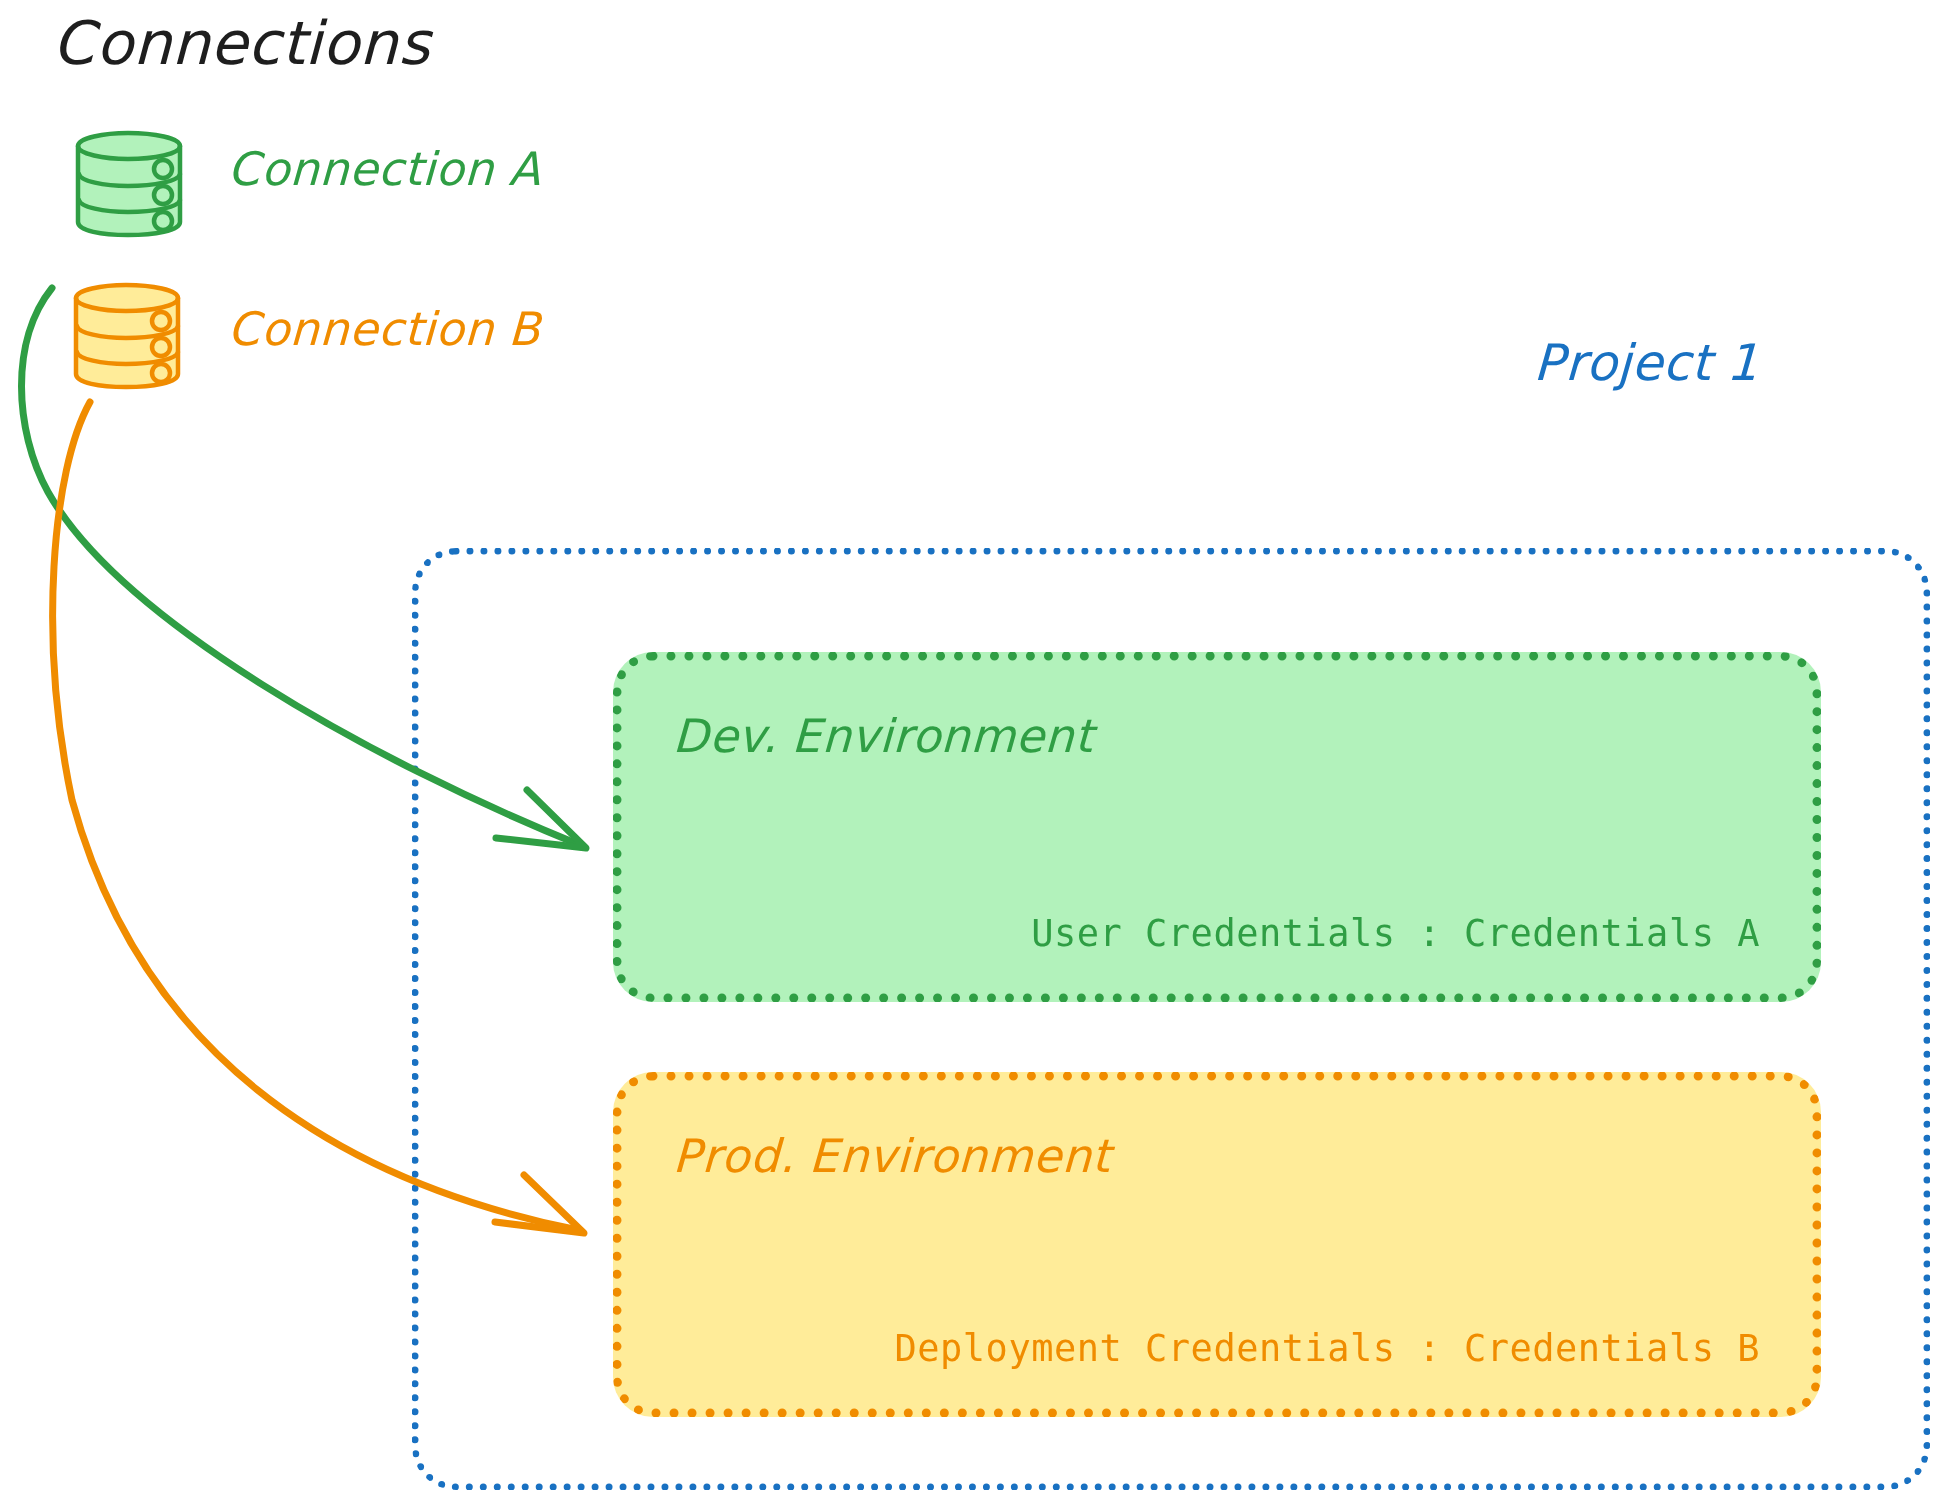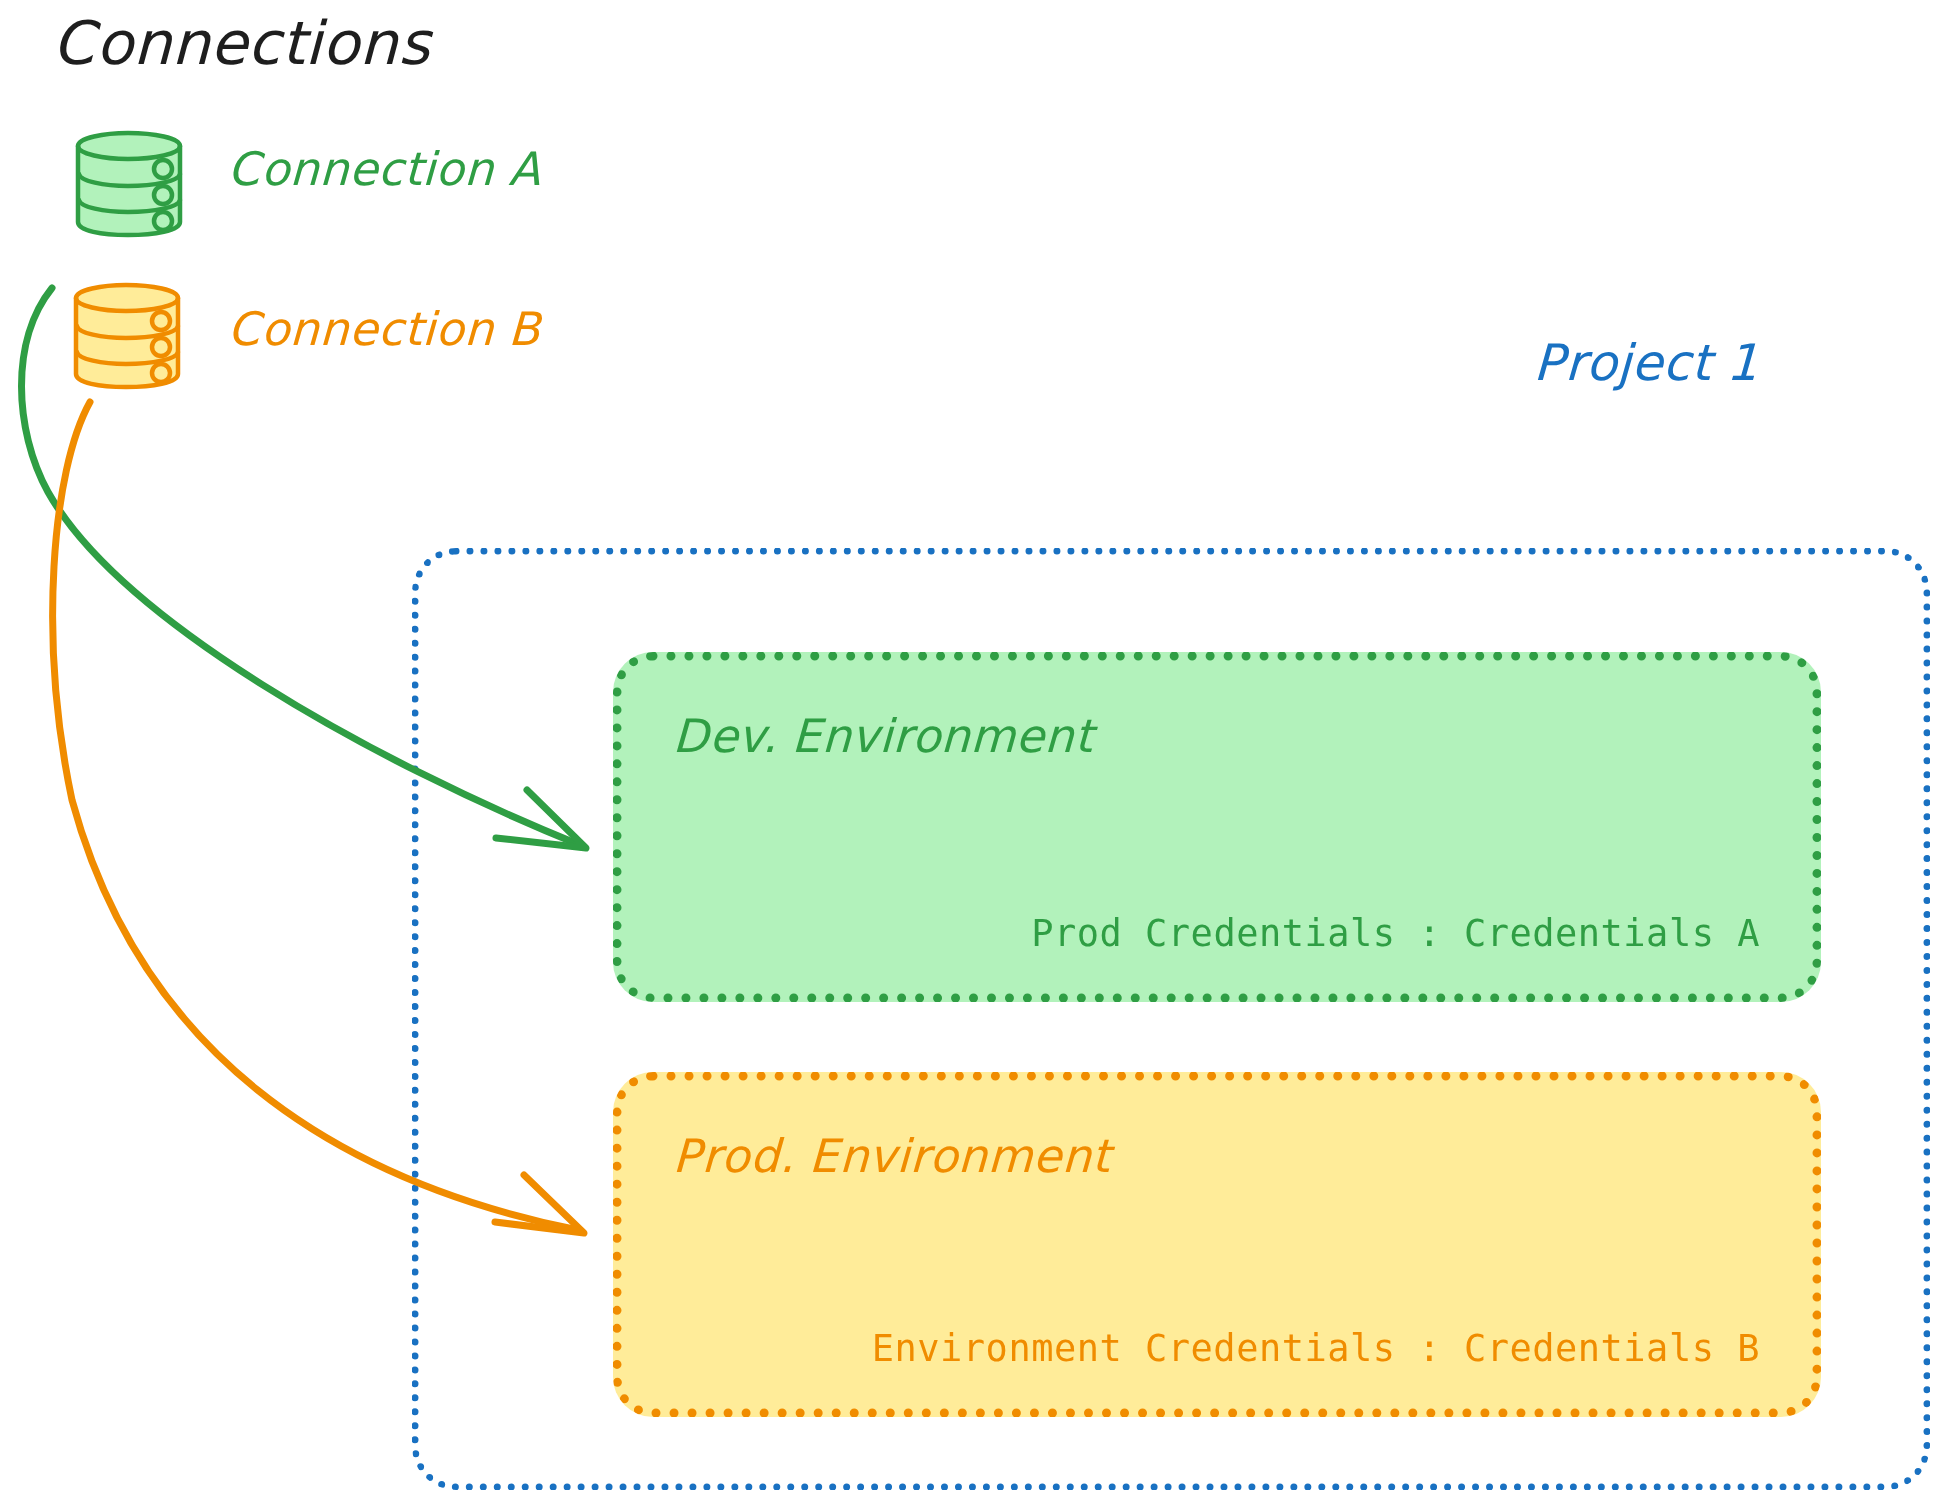--- a/index.html
+++ b/index.html
@@ -173,26 +173,26 @@
     </svg>
   </div>
   <div id="conn-b-label" class="conn-label hand">Connection B</div>
 
   <div id="project-title" class="hand">Project 1</div>
 
   <div id="project-box"></div>
 
   <div id="dev-box" class="env-box">
     <div id="dev-title" class="env-title hand">Dev. Environment</div>
-    <div id="dev-cred" class="env-cred mono">Prod Credentials : Credentials A</div>
+    <div id="dev-cred" class="env-cred mono">User Credentials : Credentials A</div>
   </div>
 
   <div id="prod-box" class="env-box">
     <div id="prod-title" class="env-title hand">Prod. Environment</div>
-    <div id="prod-cred" class="env-cred mono">Environment Credentials : Credentials B</div>
+    <div id="prod-cred" class="env-cred mono">Deployment Credentials : Credentials B</div>
   </div>
 
   <svg id="arrows" viewBox="0 0 1948 1506">
     <g>
       <path fill="none" stroke="#2f9e44" stroke-width="7" stroke-linecap="round" stroke-linejoin="round" d="M 52 288 C 10 340 14 430 48 492 C 120 620 370 760 580 845"></path>
       <path fill="none" stroke="#2f9e44" stroke-width="7" stroke-linecap="round" stroke-linejoin="round" d="M 496 838 L 586 848 L 527 790"></path>
     </g>
     <g>
       <path fill="none" stroke="#f08c00" stroke-width="7" stroke-linecap="round" stroke-linejoin="round" d="M 90 402 C 52 470 38 640 72 800 C 140 1050 330 1180 578 1230"></path>
       <path fill="none" stroke="#f08c00" stroke-width="7" stroke-linecap="round" stroke-linejoin="round" d="M 495 1222 L 584 1233 L 524 1175"></path>

